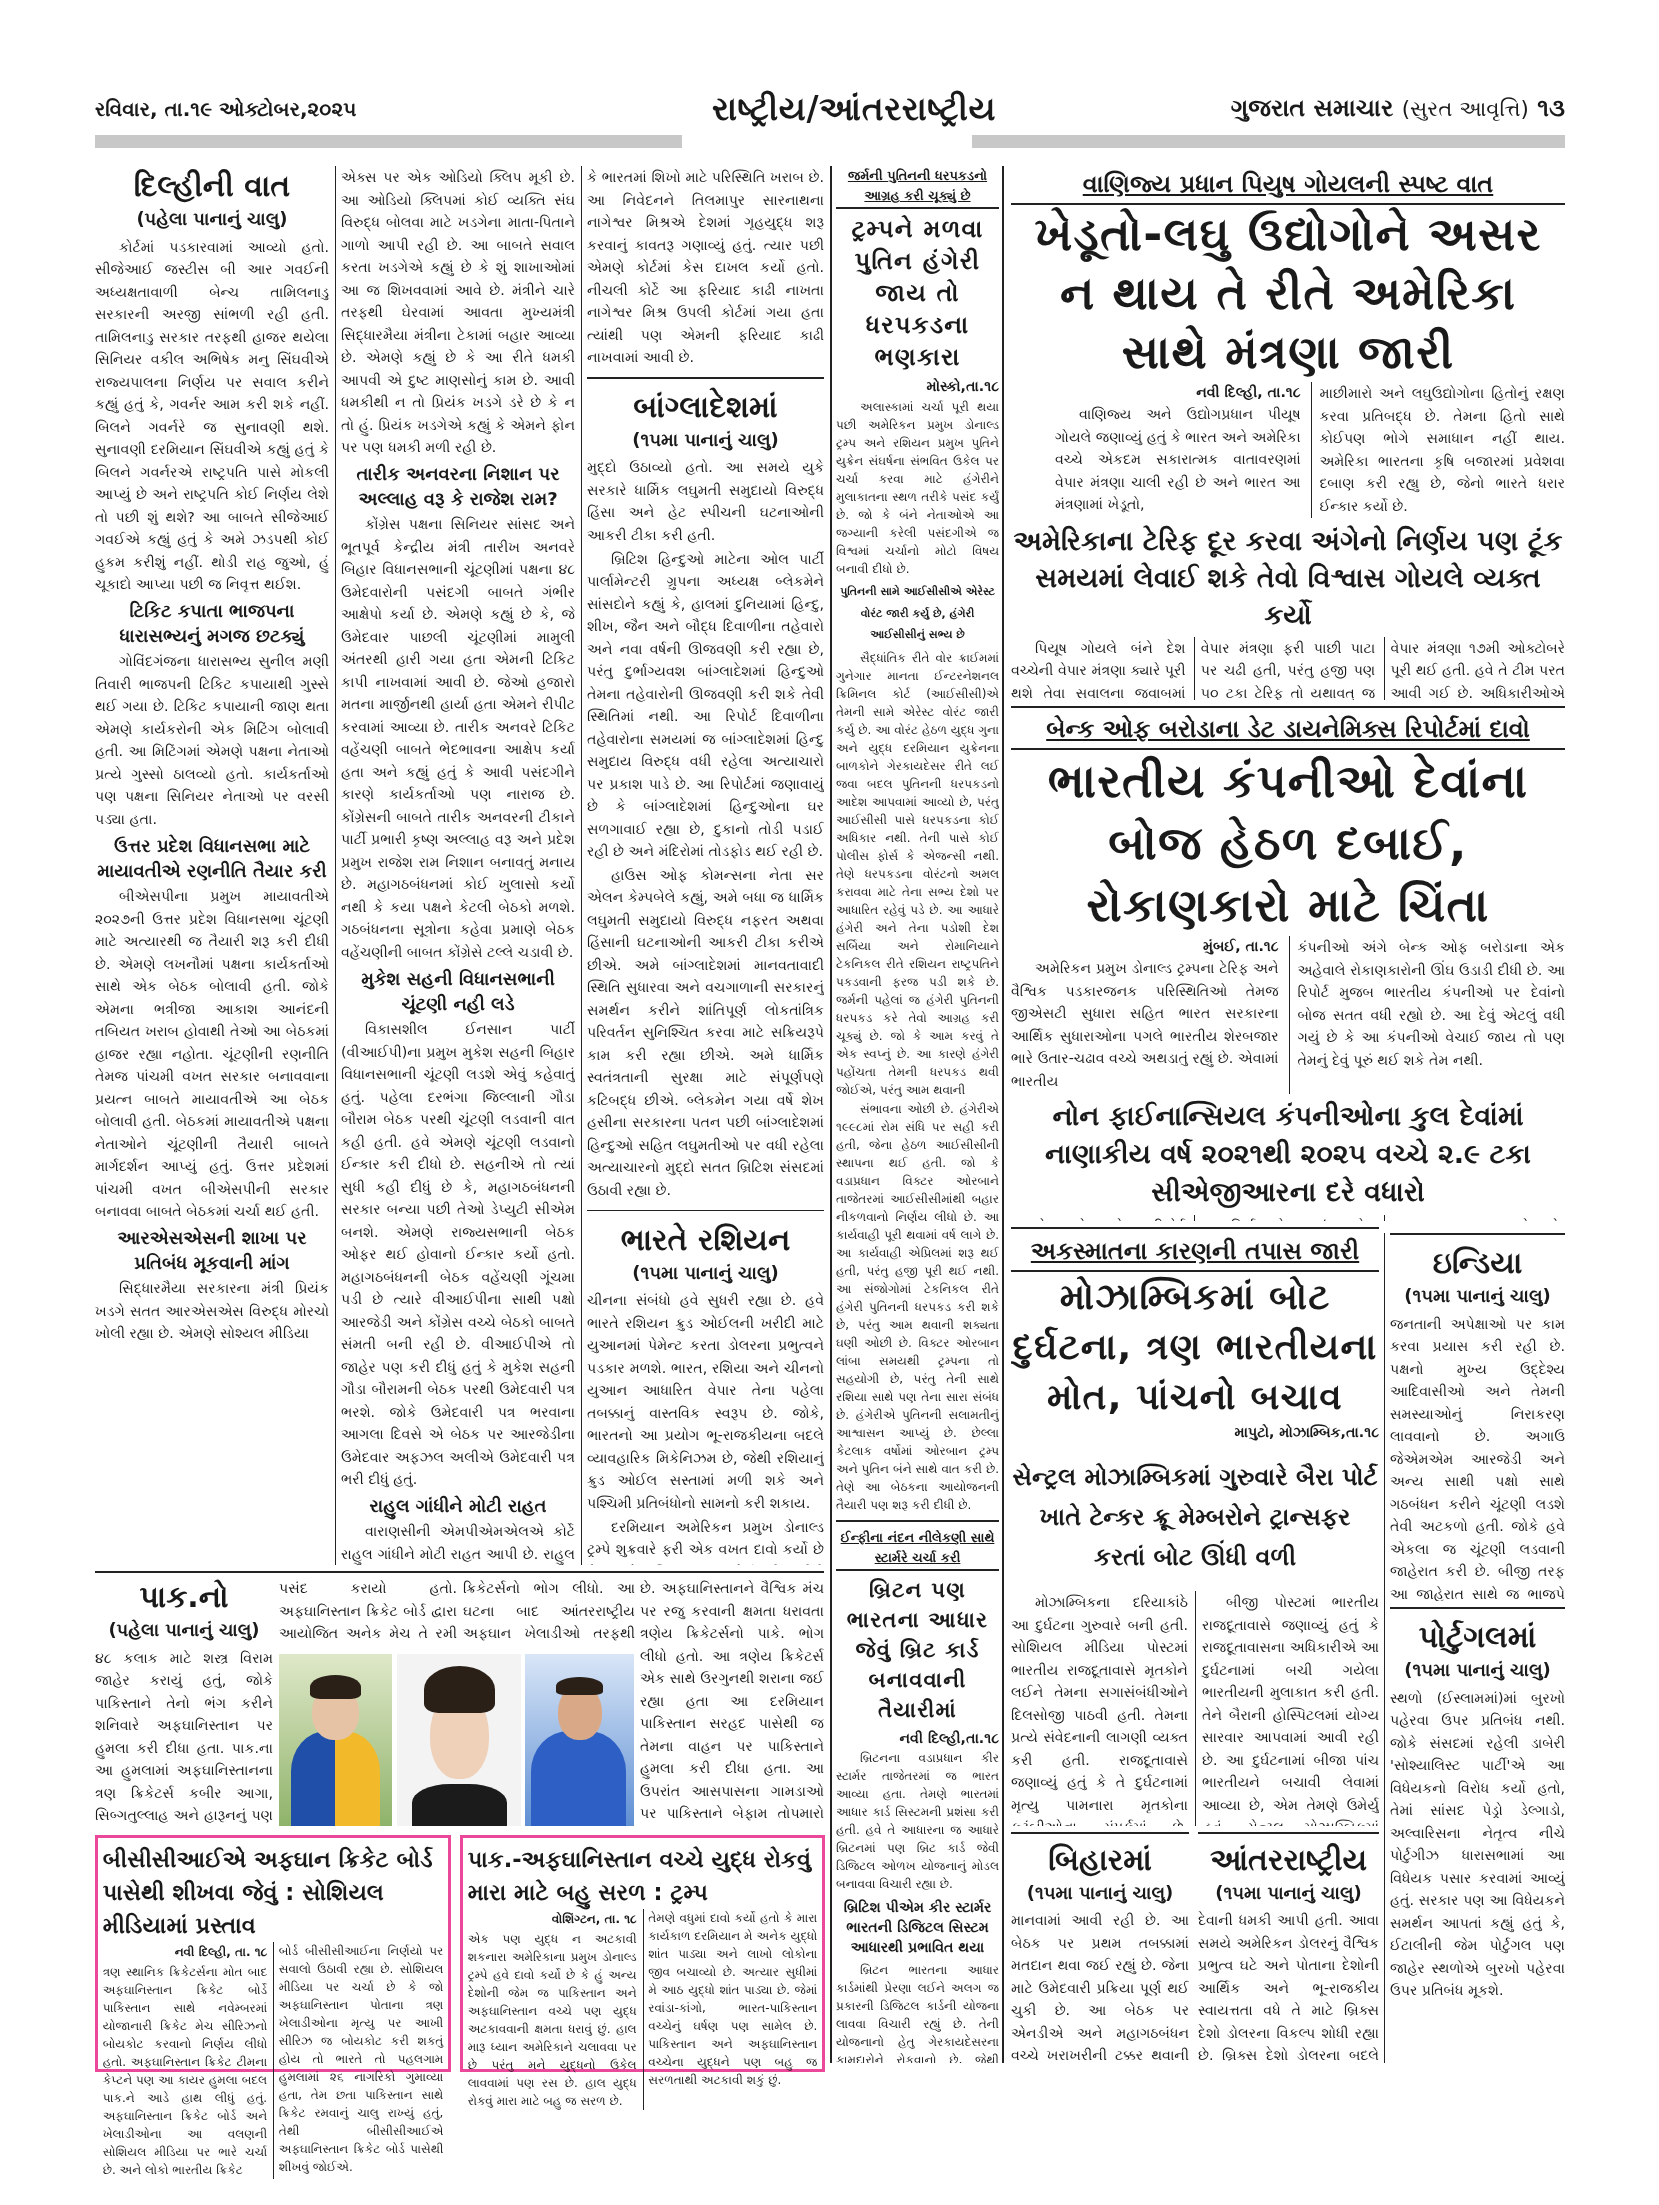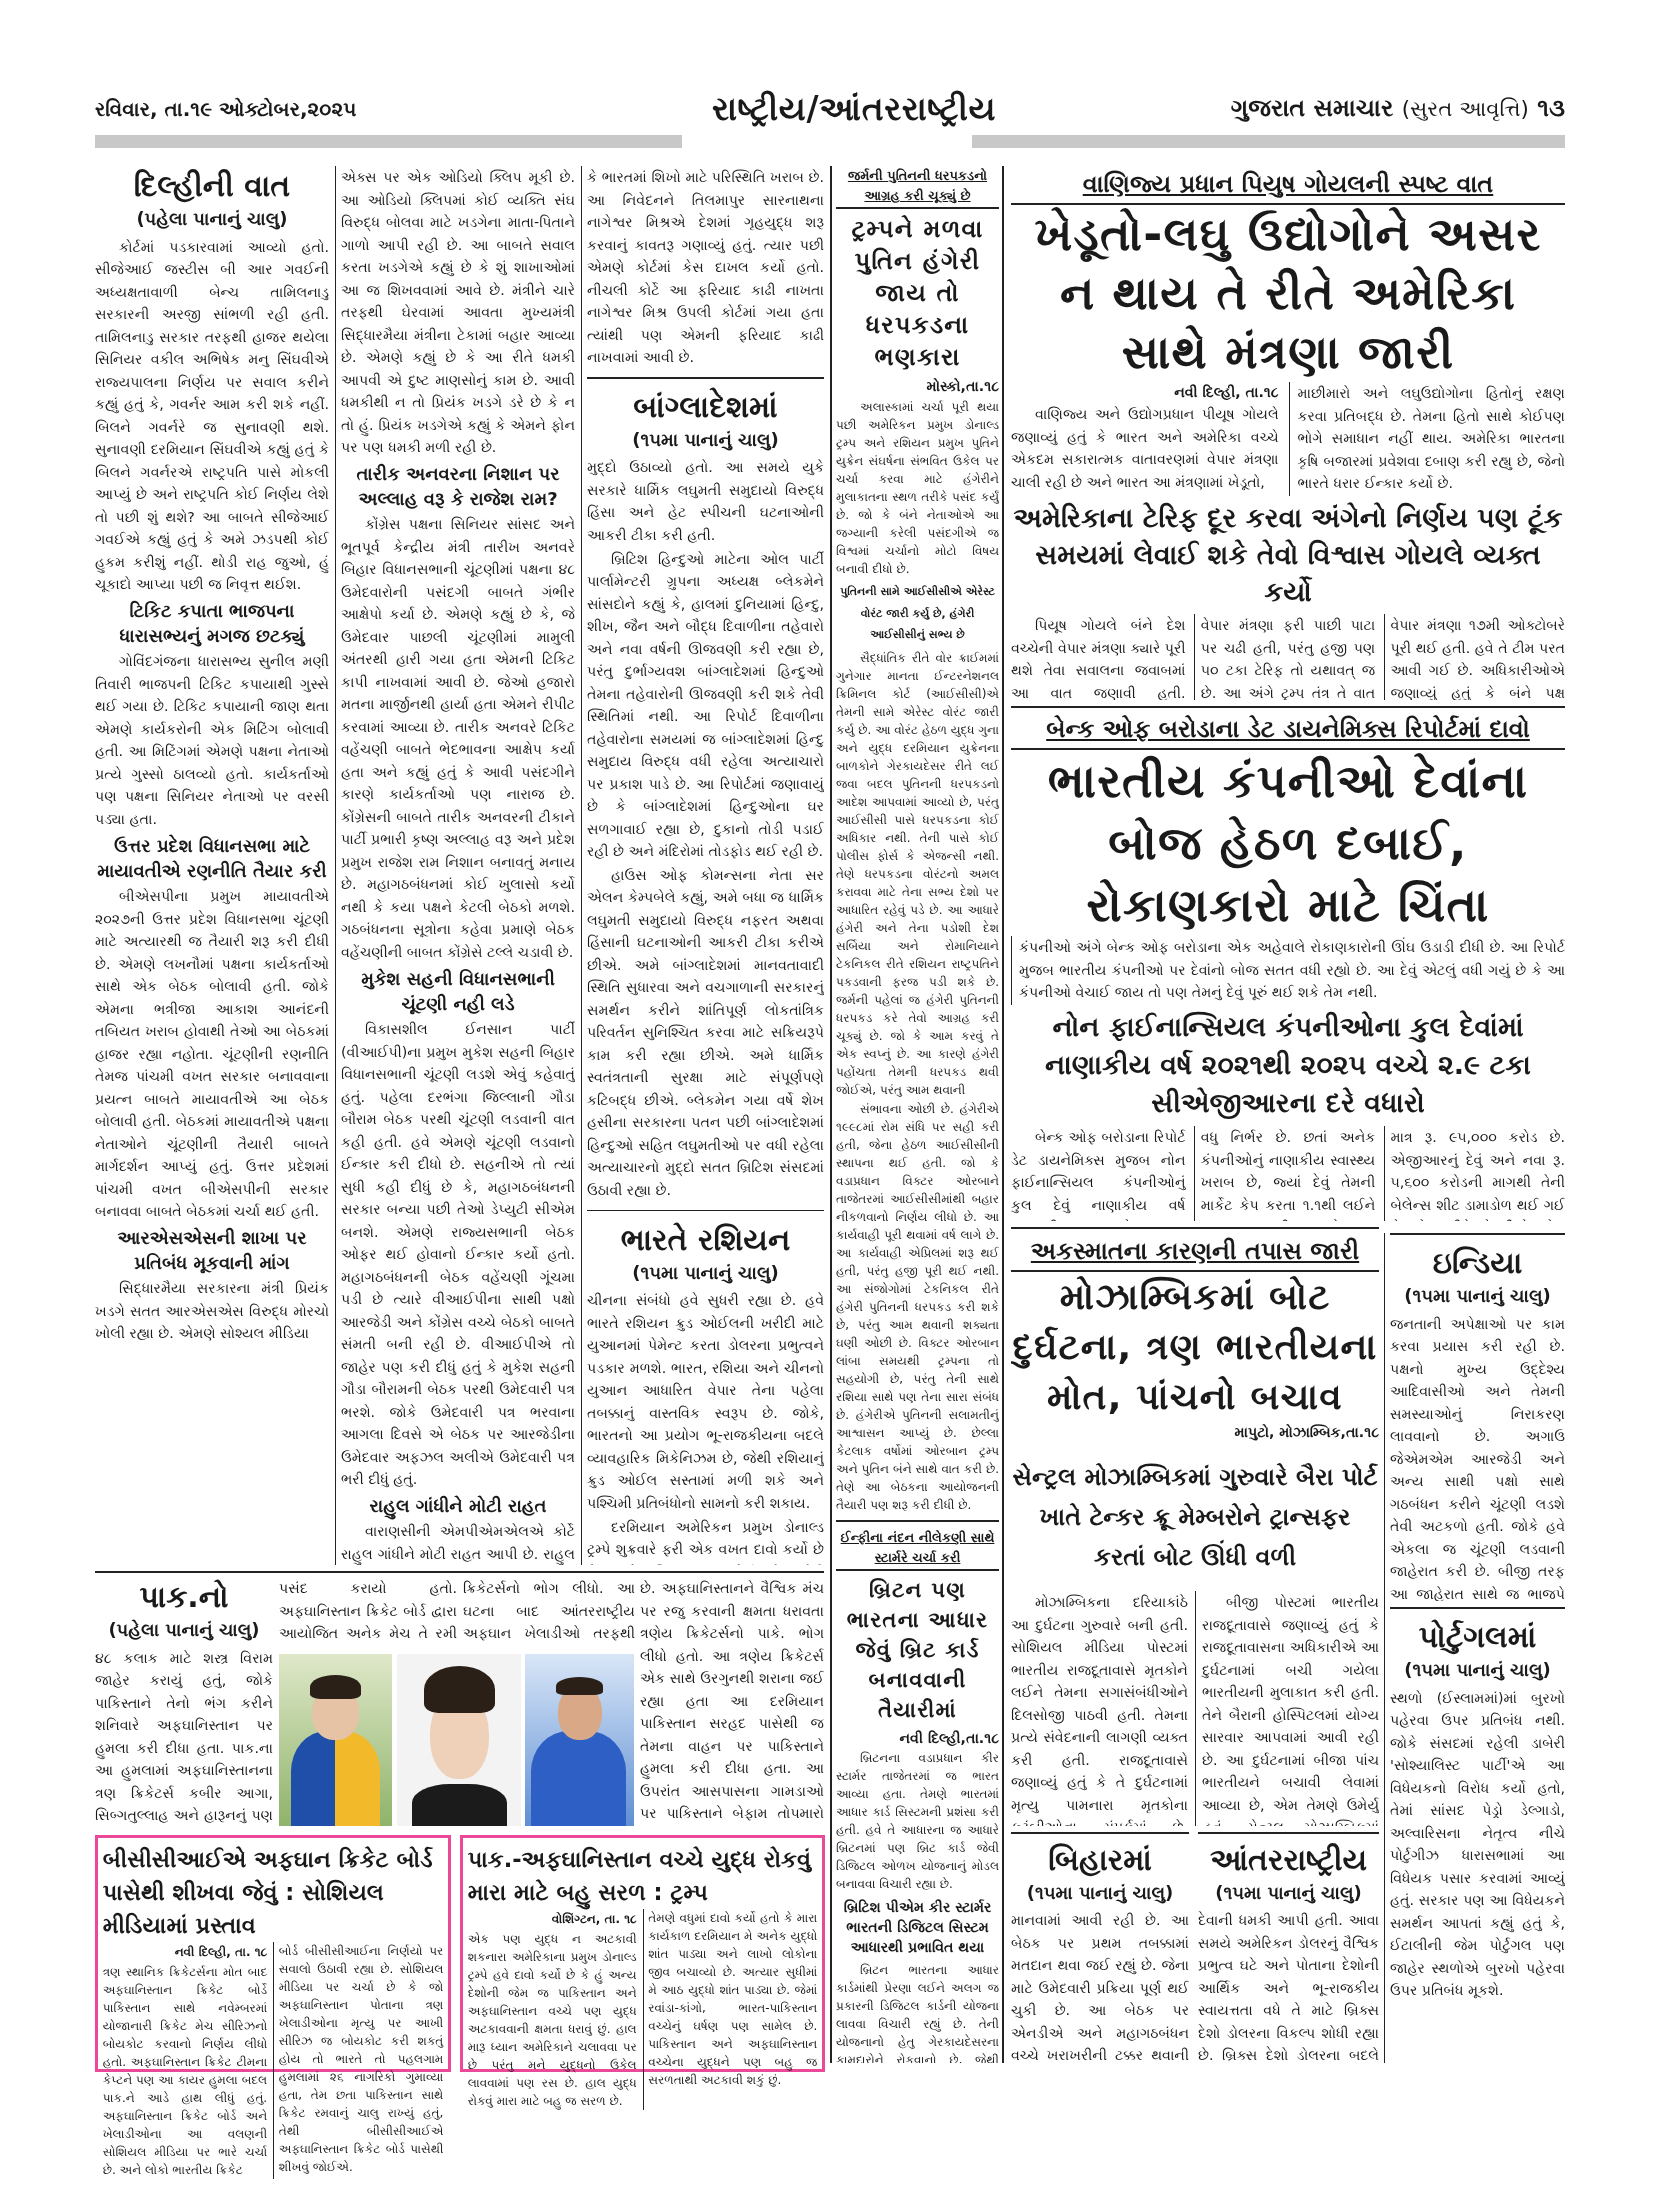--- a/index.html
+++ b/index.html
@@ -121,21 +121,21 @@
     <div class="dateline">નવી દિલ્હી,તા.૧૮</div>
     <p>બ્રિટનના વડાપ્રધાન કીર સ્ટાર્મર તાજેતરમાં જ ભારત આવ્યા હતા. તેમણે ભારતમાં આધાર કાર્ડ સિસ્ટમની પ્રશંસા કરી હતી. હવે તે આધારના જ આધારે બ્રિટનમાં પણ બ્રિટ કાર્ડ જેવી ડિજિટલ ઓળખ યોજનાનું મોડલ બનાવવા વિચારી રહ્યા છે.</p>
     <div class="deck" style="font-size:14.2px; line-height:20px; margin:3.6px 0;">બ્રિટિશ પીએમ કીર સ્ટાર્મર ભારતની ડિજિટલ સિસ્ટમ આધારથી પ્રભાવિત થયા</div>
     <p>બ્રિટન ભારતના આધાર કાર્ડમાંથી પ્રેરણા લઈને અલગ જ પ્રકારની ડિજિટલ કાર્ડની યોજના લાવવા વિચારી રહ્યું છે. તેની યોજનાનો હેતુ ગેરકાયદેસરના કામદારોને રોકવાનો છે, જેથી કાયદેસર રીતે વસવાટ કરતાં હોય તેને જ સરકારી યોજનાઓ અને સરકારી લાભ મળી શકે. અહીં જો કે બ્રિટિશરોની પ્રાઈવસીનો પણ મુદ્દો છે. બ્રિટિશરો હંમેશા તેમની પ્રાઈવસીને લઈને ખૂબ જ ગંભીર હોય છે.</p>
 
   </div>
 
   <div class="col" style="left:916px; top:77px; width:554px; height:534px;">
     <div class="kicker">વાણિજ્ય પ્રધાન પિયુષ ગોયલની સ્પષ્ટ વાત</div>
     <div class="headline" style="font-size:46px; line-height:59px;">ખેડૂતો-લઘુ ઉદ્યોગોને અસર ન થાય તે રીતે અમેરિકા સાથે મંત્રણા જારી</div>
-    <div style="display:flex; gap:10.7px;">
+    <div style="display:flex; gap:10.7px;margin-left:44px;">
       <div style="flex:1;">
         <div class="dateline">નવી દિલ્હી, તા.૧૮</div>
         <p>વાણિજ્ય અને ઉદ્યોગપ્રધાન પીયૂષ ગોયલે જણાવ્યું હતું કે ભારત અને અમેરિકા વચ્ચે એકદમ સકારાત્મક વાતાવરણમાં વેપાર મંત્રણા ચાલી રહી છે અને ભારત આ મંત્રણામાં ખેડૂતો,</p>
       </div>
       <div style="flex:1; border-left:1.2px solid #222; padding-left:7.1px;">
         <p style="text-indent:0">માછીમારો અને લઘુઉદ્યોગોના હિતોનું રક્ષણ કરવા પ્રતિબદ્ધ છે. તેમના હિતો સાથે કોઈપણ ભોગે સમાધાન નહીં થાય. અમેરિકા ભારતના કૃષિ બજારમાં પ્રવેશવા દબાણ કરી રહ્યુ છે, જેનો ભારતે ધરાર ઈન્કાર કર્યો છે.</p>
       </div>
     </div>
     <div class="deck" style="font-size:27px; line-height:37px; margin:3.6px 0;">અમેરિકાના ટેરિફ દૂર કરવા અંગેનો નિર્ણય પણ ટૂંક સમયમાં લેવાઈ શકે તેવો વિશ્વાસ ગોયલે વ્યક્ત કર્યો</div>
     <div style="display:flex; gap:8.3px;">
@@ -144,20 +144,24 @@
       <p style="flex:1; border-left:1.2px solid #222; padding-left:6px; text-indent:0;">વેપાર મંત્રણા ૧૭મી ઓક્ટોબરે પૂરી થઈ હતી. હવે તે ટીમ પરત આવી ગઈ છે. અધિકારીઓએ જણાવ્યું હતું કે બંને પક્ષ વચ્ચેની મંત્રણા સકારાત્મક વાતાવરણમાં થઈ હતી. આ વર્ષે ફેબ્રુઆરીથી ભારત અને અમેરિકાના અધિકારીઓ વચ્ચે વેપાર મંત્રણા શરુ થઈ છે. તેના પાંચ તબક્કા પૂરા થઈ ચૂક્યા છે. બંને દેશ વેપાર મંત્રણાનો પ્રથમ તબક્કો ઓક્ટોબરથી નવેમ્બર સુધીમાં પૂરો કરવાનું ધ્યેય ધરાવે છે. ગયા સપ્તાહે જ ગોયલની આગેવાની હેઠળનું પ્રતિનિધિમંડળ અમેરિકા મંત્રણા માટે ગયું હતું.</p>
     </div>
   </div>
 
   <div class="rule-h" style="left:916px; top:617px; width:554px;"></div>
 
   <div class="col" style="left:916px; top:622px; width:554px; height:510px;">
     <div class="kicker">બેન્ક ઓફ બરોડાના ડેટ ડાયનેમિક્સ રિપોર્ટમાં દાવો</div>
     <div class="headline" style="font-size:46px; line-height:62px;">ભારતીય કંપનીઓ દેવાંના બોજ હેઠળ દબાઈ, રોકાણકારો માટે ચિંતા</div>
     <div style="display:flex; gap:10.7px;">
+      <div style="flex:1;">
+        <div class="dateline">મુંબઈ, તા.૧૮</div>
+        <p>અમેરિકન પ્રમુખ ડોનાલ્ડ ટ્રમ્પના ટેરિફ અને વૈશ્વિક પડકારજનક પરિસ્થિતિઓ તેમજ જીએસટી સુધારા સહિત ભારત સરકારના આર્થિક સુધારાઓના પગલે ભારતીય શેરબજાર ભારે ઉતાર-ચઢાવ વચ્ચે અથડાતું રહ્યું છે. એવામાં ભારતીય</p>
+      </div>
       <div style="flex:1; border-left:1.2px solid #222; padding-left:7.1px;">
         <p style="text-indent:0">કંપનીઓ અંગે બેન્ક ઓફ બરોડાના એક અહેવાલે રોકાણકારોની ઊંઘ ઉડાડી દીધી છે. આ રિપોર્ટ મુજબ ભારતીય કંપનીઓ પર દેવાંનો બોજ સતત વધી રહ્યો છે. આ દેવું એટલું વધી ગયું છે કે આ કંપનીઓ વેચાઈ જાય તો પણ તેમનું દેવું પૂરું થઈ શકે તેમ નથી.</p>
       </div>
     </div>
     <div class="deck" style="font-size:27px; line-height:38px; margin:3.6px 0;">નોન ફાઈનાન્સિયલ કંપનીઓના કુલ દેવાંમાં નાણાકીય વર્ષ ૨૦૨૧થી ૨૦૨૫ વચ્ચે ૨.૯ ટકા સીએજીઆરના દરે વધારો</div>
     <div style="display:flex; gap:8.3px;">
       <p style="flex:1;">બેન્ક ઓફ બરોડાના રિપોર્ટ ડેટ ડાયનેમિક્સ મુજબ નોન ફાઈનાન્સિયલ કંપનીઓનું કુલ દેવું નાણાકીય વર્ષ ૨૦૨૧થી ૨૦૨૫ વચ્ચે ૨.૯ ટકા સીએજીઆરના દરે વધી રહ્યું છે. જે કોવિડ-૧૯ મહામારી બાદ ધીમી રિકવરી દર્શાવે છે. આ કંપનીઓનું દેવું ૨૦૨૧માં રૂ. ૧૦૭.૩૮ લાખ કરોડથી વધીને ૨૦૨૫માં રૂ. ૧૨૦.૪૫ લાખ કરોડ પર પહોંચ્યું છે. કંપનીઓ વધુ ઉધાર લઈ રહી છે અને ઈક્વિટી ફન્ડિંગના બદલે આંતરિક સંશાધનો પર</p>
       <p style="flex:1; border-left:1.2px solid #222; padding-left:6px; text-indent:0;">વધુ નિર્ભર છે. છતાં અનેક કંપનીઓનું નાણાકીય સ્વાસ્થ્ય ખરાબ છે, જ્યાં દેવું તેમની માર્કેટ કેપ કરતા ૧.૧થી લઈને ૧૨ ગણા સુધી વધુ છે. આ કંપનીઓમાં વોડાફોન આઈડિયા, જીએમઆર પાવર, ડિશ ટીવી, જૈન ઈરિગેશન જેવી કંપનીઓ સામેલ છે. રિપોર્ટ મુજબ વોડાફોન આઈડિયાનું દેવું રૂ. ૨.૩૩ લાખ કરોડને પાર પહોંચી ગયું છે જ્યારે કંપનીની માર્કેટ કેપ</p>
       <p style="flex:1; border-left:1.2px solid #222; padding-left:6px; text-indent:0;">માત્ર રૂ. ૯૫,૦૦૦ કરોડ છે. એજીઆરનું દેવું અને નવા રૂ. ૫,૬૦૦ કરોડની માગથી તેની બેલેન્સ શીટ ડામાડોળ થઈ ગઈ છે. એ જ રીતે એમટીએનએલ પર રૂ. ૩૨,૫૦૦ કરોડનું દેવું છે જ્યારે તેનું માર્કેટ કેપ માત્ર રૂ. ૨,૫૦૦ કરોડ છે. જીએમઆર પાવર, ડિશ ટીવી જેવી કંપનીઓ પણ દેવાંના બોજ અને પ્રોજેક્ટ વિલંબ જેવી સમસ્યાઓનો સામનો કરી રહી છે. જૈન ઈરિગેશને ૨૦૧૯માં રિઝોલ્યુશન પ્રોસેસ શરૂ કરી હતી, પરંતુ ૨૦૨૫ સુધીમાં કંપની દેવાંના સંચાલન સામે ઝઝુમી રહી છે. કોફી ડે એન્ટરપ્રાઈઝ પર રૂ. ૧,૪૦૦ કરોડનું દેવું છે જ્યારે માર્કેટ કેપ માત્ર રૂ. ૮૦૦ કરોડ છે. કંપનીના સ્થાપક વી.જી. સિદ્ધાર્થનાં મોત પછી કંપનીએ રિકવરીના પ્રયત્નો વધાર્યા છે, પરંતુ દબાણ જળવાઈ રહ્યું છે તેમ અહેવાલમાં જણાવાયું છે.</p>
     </div>

